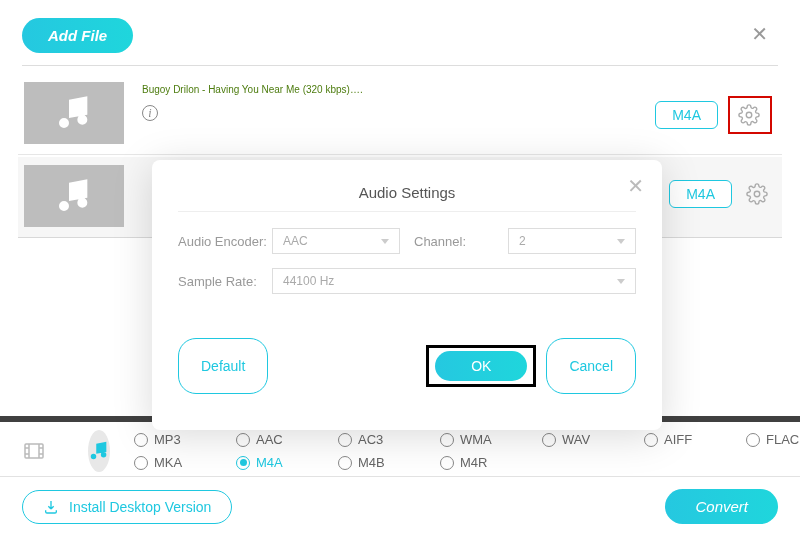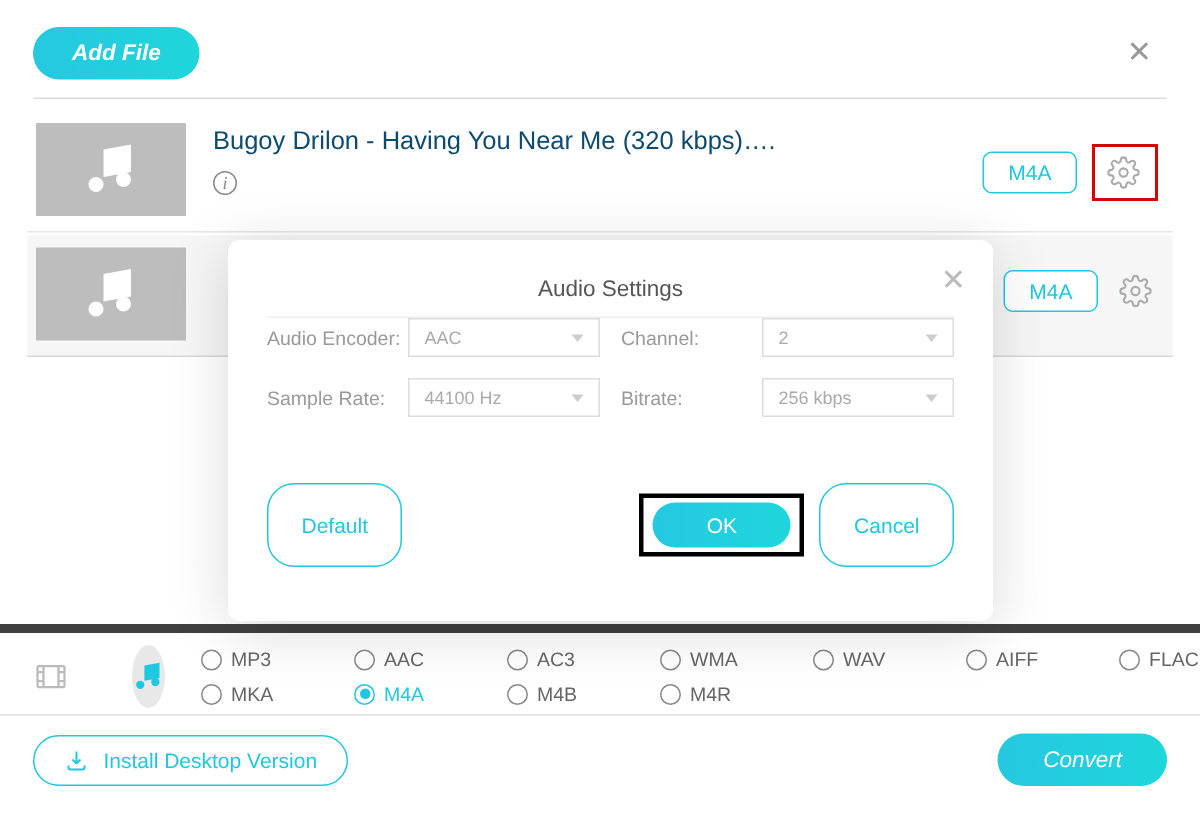--- a/index.html
+++ b/index.html
@@ -62,22 +62,22 @@
   justify-content: center;
   flex-shrink: 0;
 }
 .thumb svg { fill: #fff; }
 .file-meta {
   margin-left: 18px;
   flex: 1;
   padding-top: 2px;
 }
 .file-title {
-  color: #0c4a6e;
-  font-size: 17px;
+  color: #4d7c0f;
+  font-size: 10px;
 }
 .info-icon {
   display: inline-flex;
   width: 16px;
   height: 16px;
   border: 1.5px solid #888;
   border-radius: 50%;
   align-items: center;
   justify-content: center;
   font-size: 12px;
@@ -237,21 +237,21 @@
   color: #bbb;
   font-size: 20px;
   cursor: pointer;
 }
 .modal-title {
   text-align: center;
   font-size: 15px;
   color: #555;
   padding: 6px 0 10px;
   border-bottom: 1px solid #eee;
-  margin-bottom: 0;
+  margin-bottom: 16px;
 }
 .form-row {
   display: flex;
   gap: 14px;
   margin-bottom: 14px;
 }
 .form-col {
   display: flex;
   align-items: center;
   flex: 1;
@@ -461,27 +461,20 @@
     </div>
   </div>
   <div class="form-row">
     <div class="form-col">
       <span class="form-label">Sample Rate:</span>
       <div class="select">
           <span>44100 Hz</span>
           <span class="caret"></span>
         </div>
     </div>
-    <div class="form-col">
-      <span class="form-label">Bitrate:</span>
-      <div class="select">
-          <span>256 kbps</span>
-          <span class="caret"></span>
-        </div>
-    </div>
   </div>
 
   <div class="modal-actions">
     <button class="btn">Default</button>
     <div class="actions-right">
       <span class="ok-hl">
         <button class="btn primary">OK</button>
       </span>
       <button class="btn">Cancel</button>
     </div>

